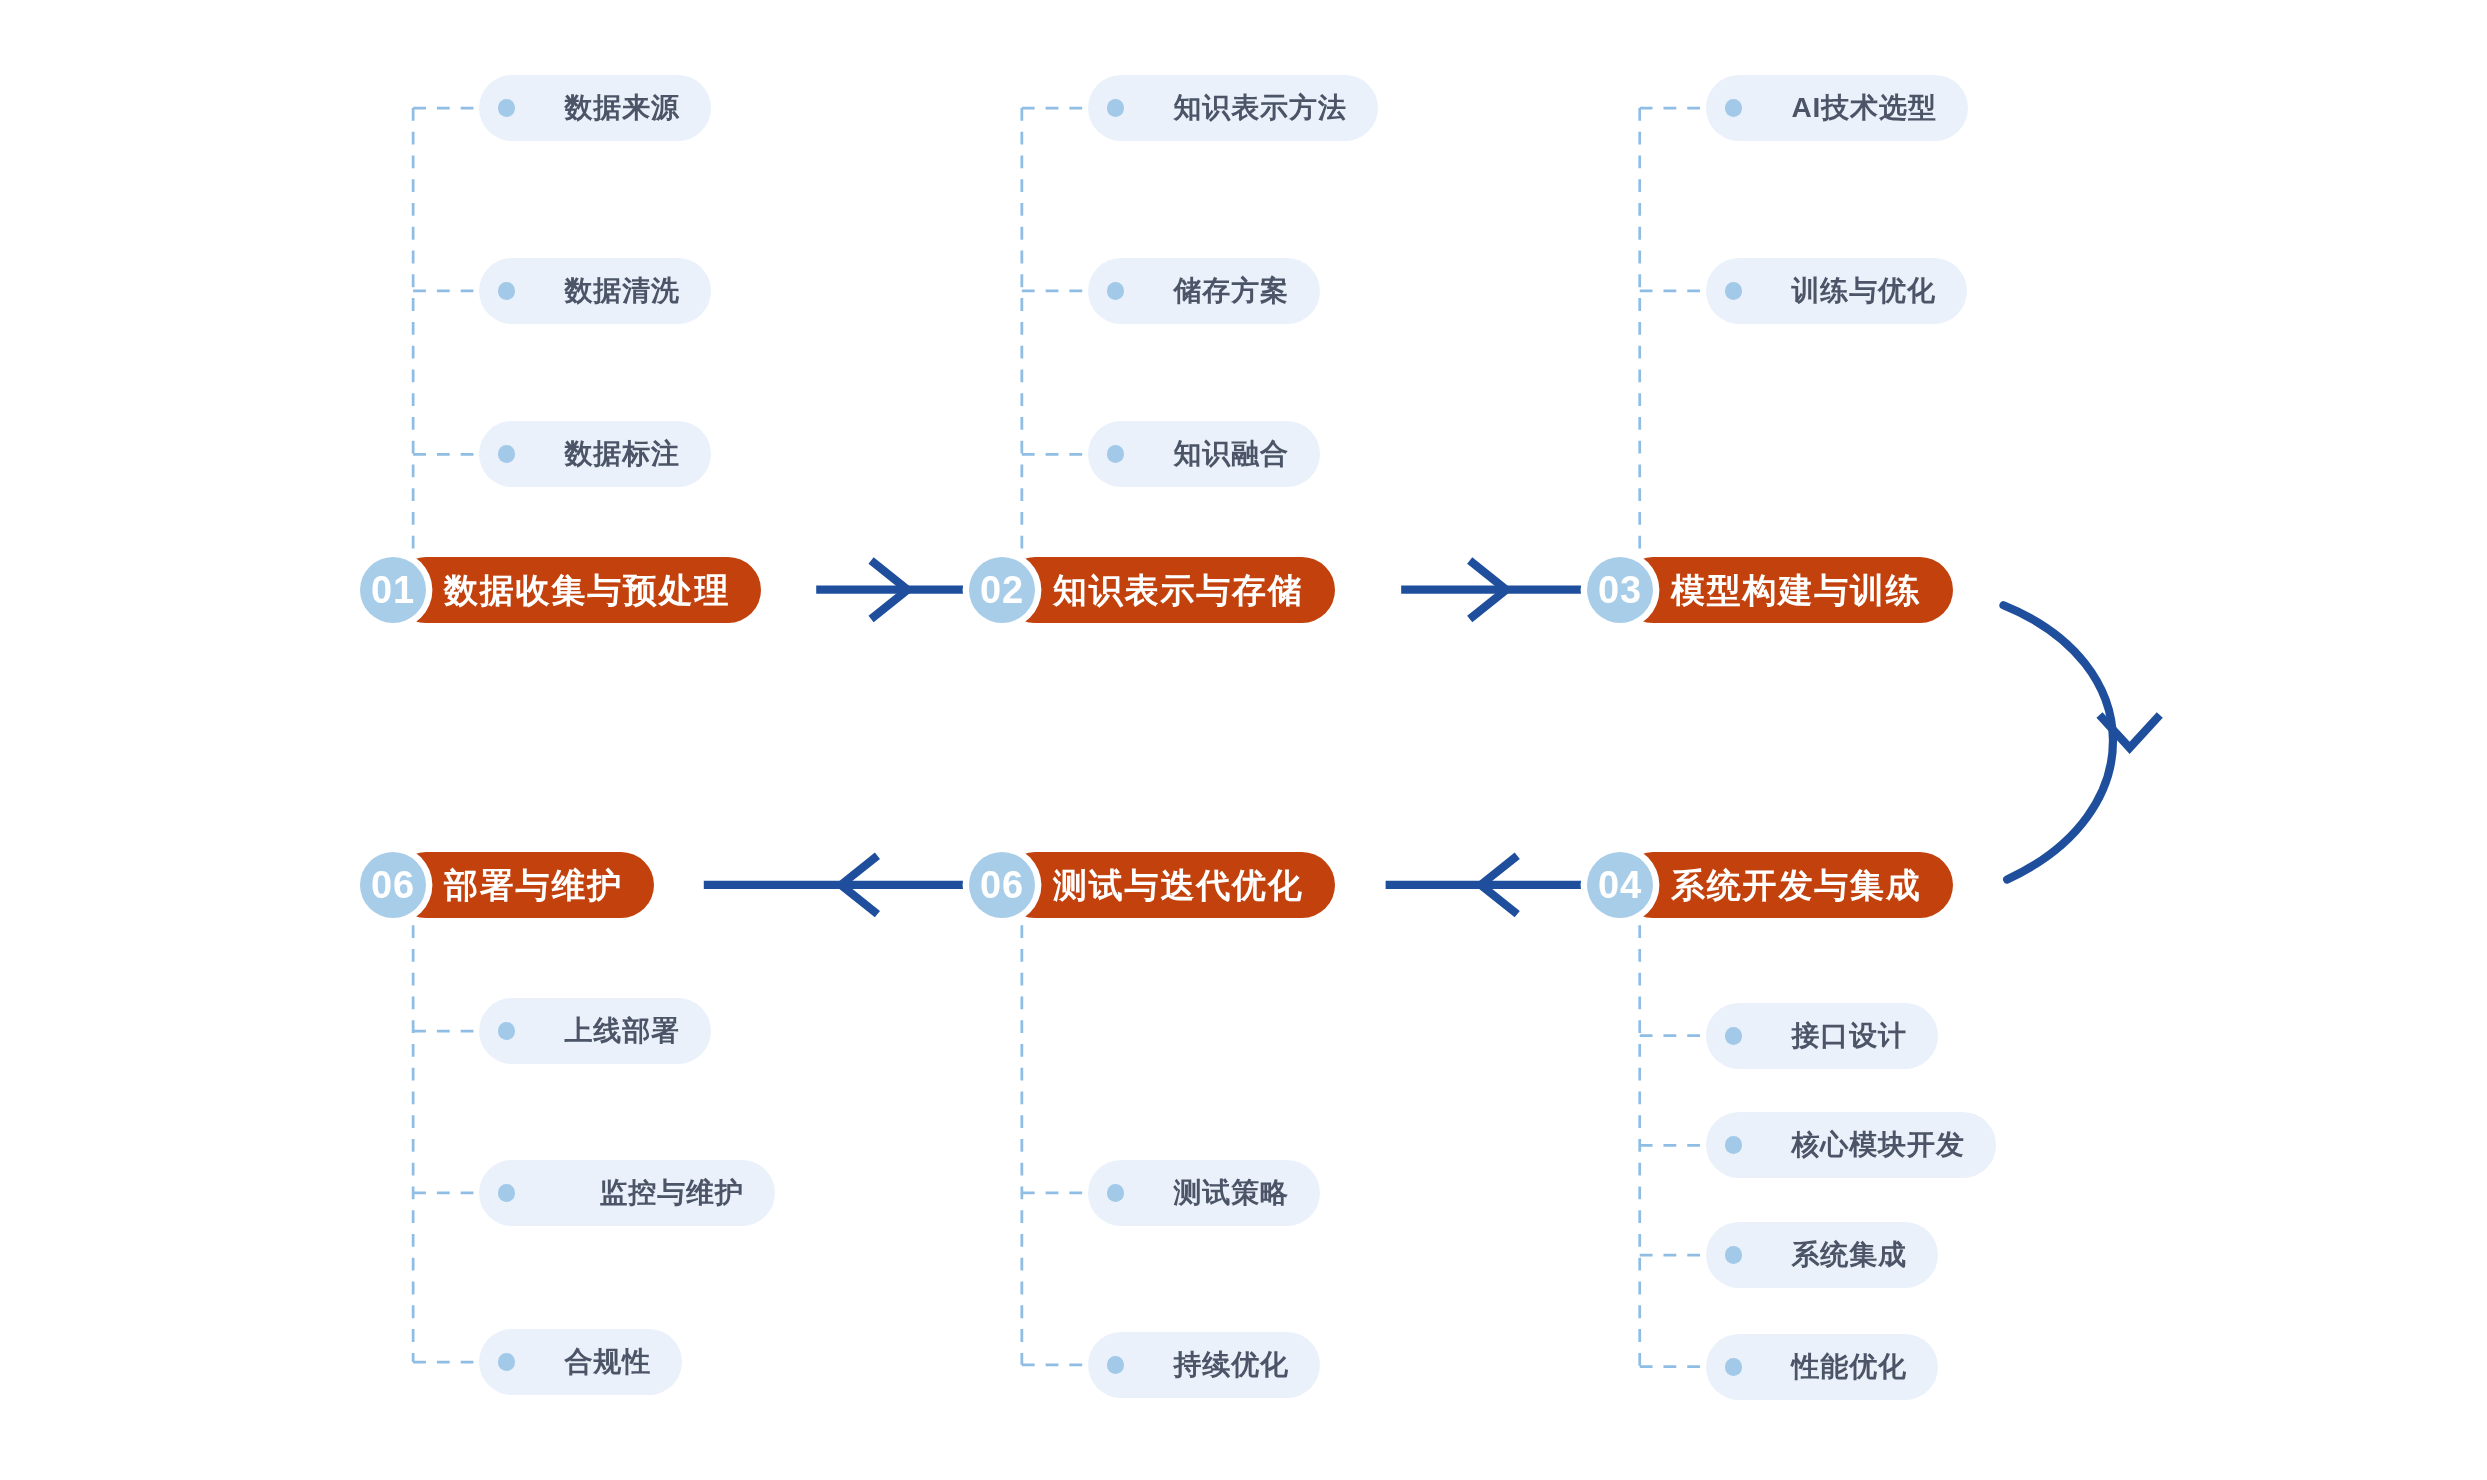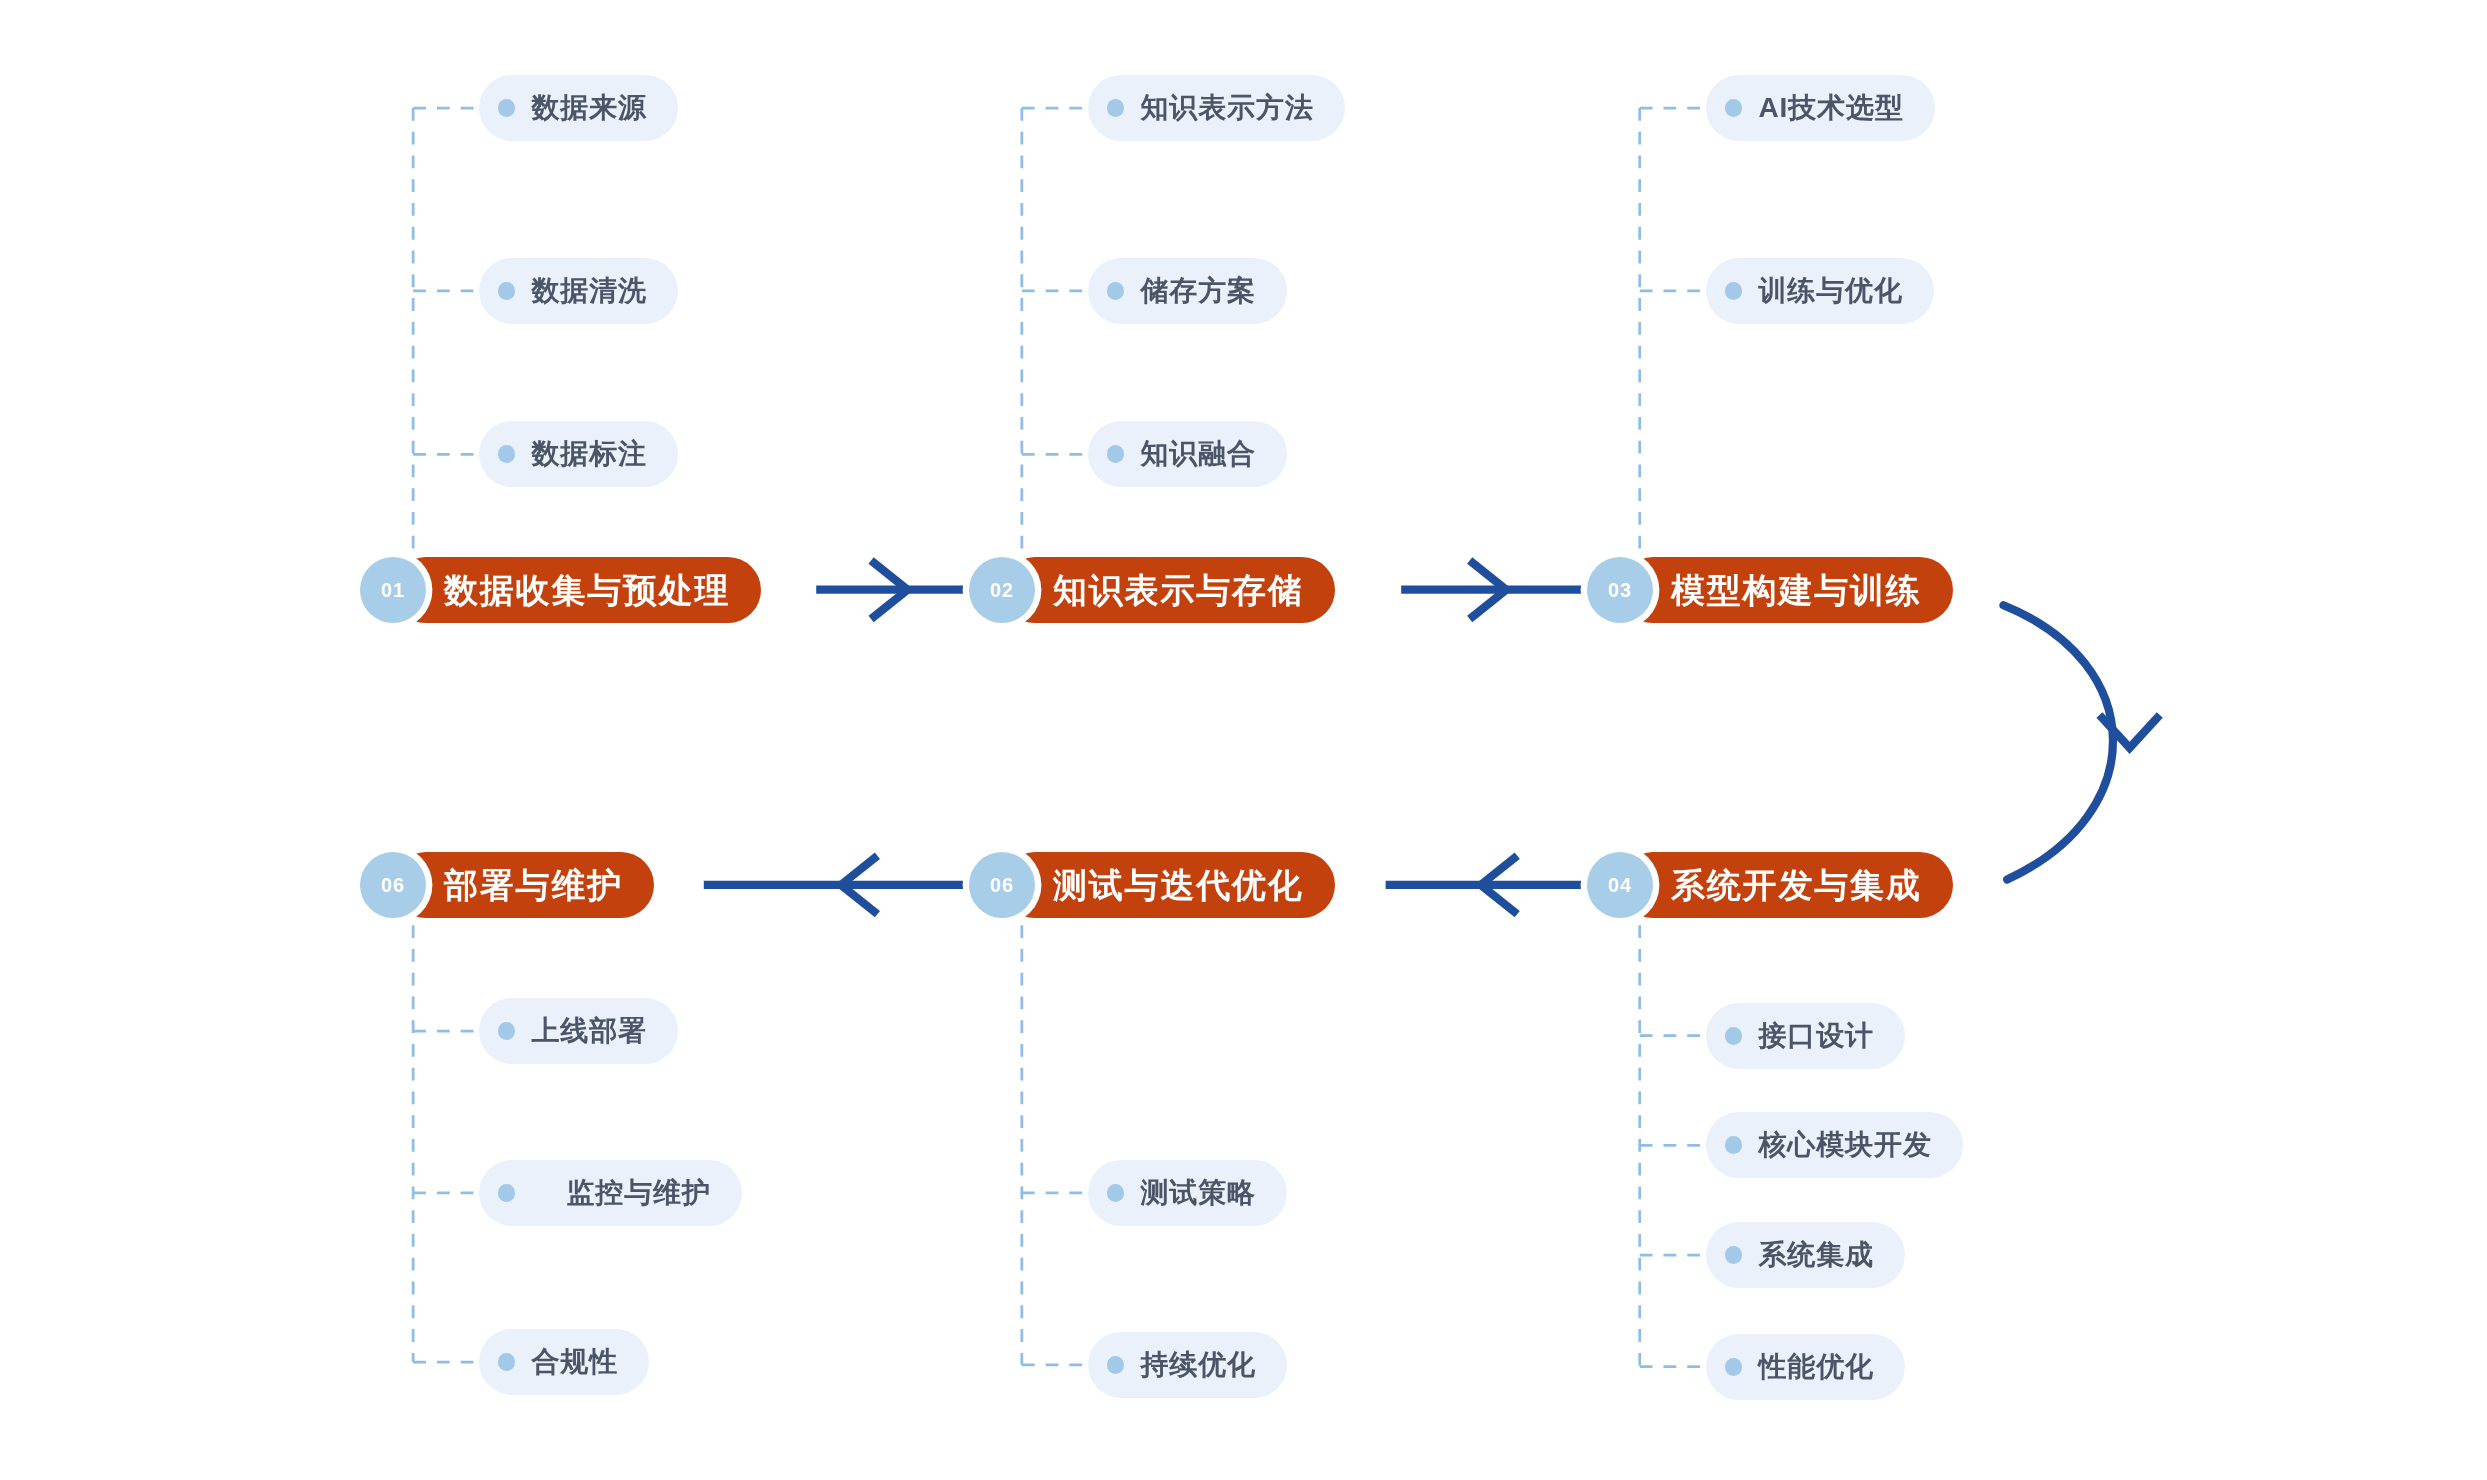--- a/index.html
+++ b/index.html
@@ -32,38 +32,39 @@
     flex:0 0 auto;
     margin-right:16.5px;
     margin-left:-5.5px;
   }
   .subitem .slabel{
     font-size:28px;
     font-weight:700;
     color:#4c5567;
     letter-spacing:0.9px;
     line-height:1;
+    margin-left:33px;
   }
 
   
   .step{
     position:absolute;
     height:66px;
     display:flex;align-items:center;
   }
   .step .badge{
     position:relative;
     z-index:3;
     width:66px;height:66px;
     border-radius:50%;
     background:#a8cde9;
     box-shadow:0 0 0 6.4px #ffffff;
     display:flex;align-items:center;justify-content:center;
     flex:0 0 auto;
-    font-size:20px;
+    font-size:38px;
     font-weight:700;
     color:#ffffff;
     letter-spacing:0.9px;
   }
   .step .pill{
     position:relative;
     z-index:2;
     margin-left:-33px;
     height:66px;
     background:#c2410c;

